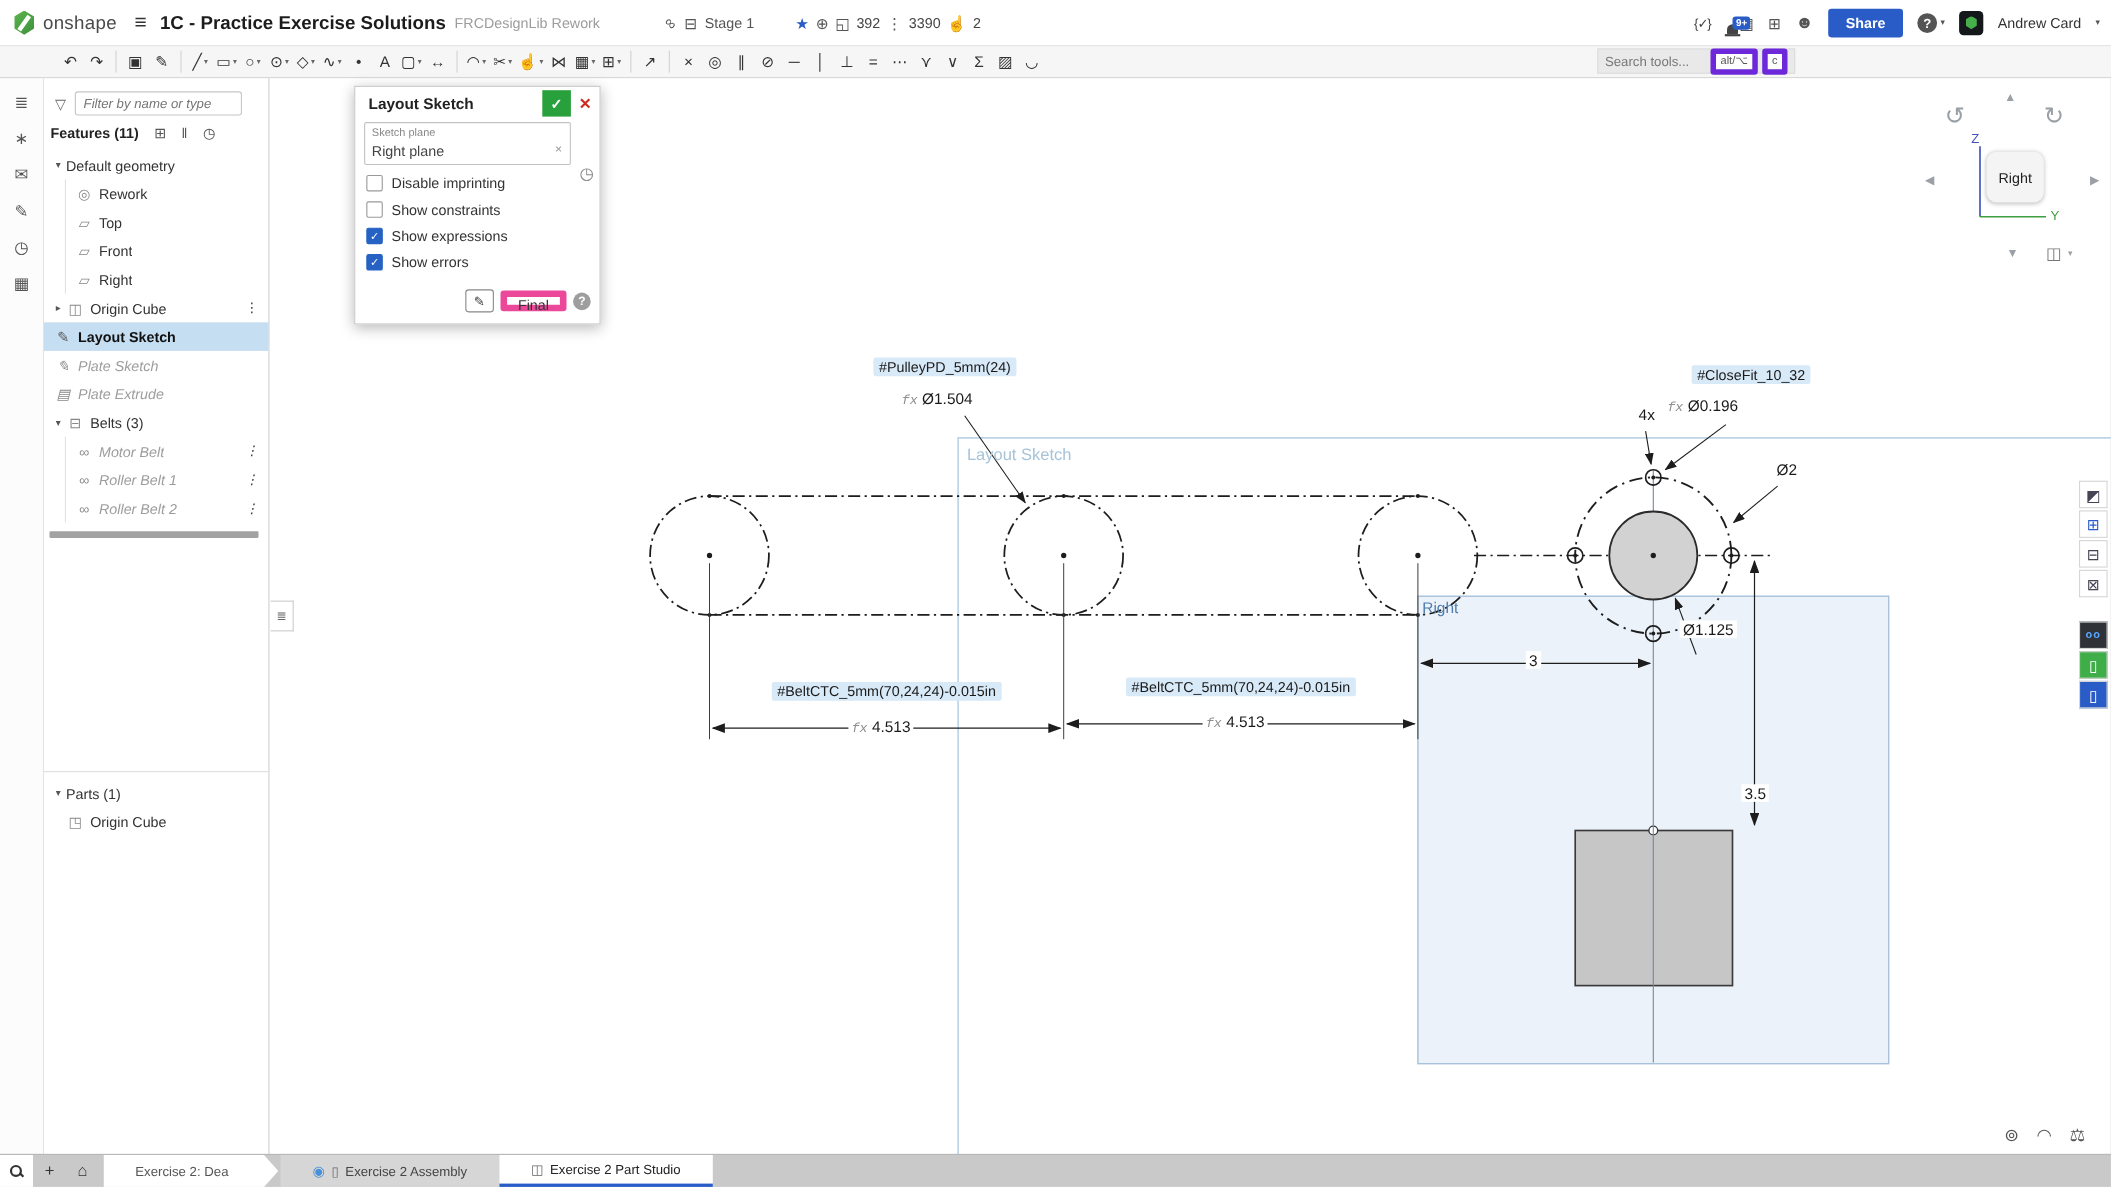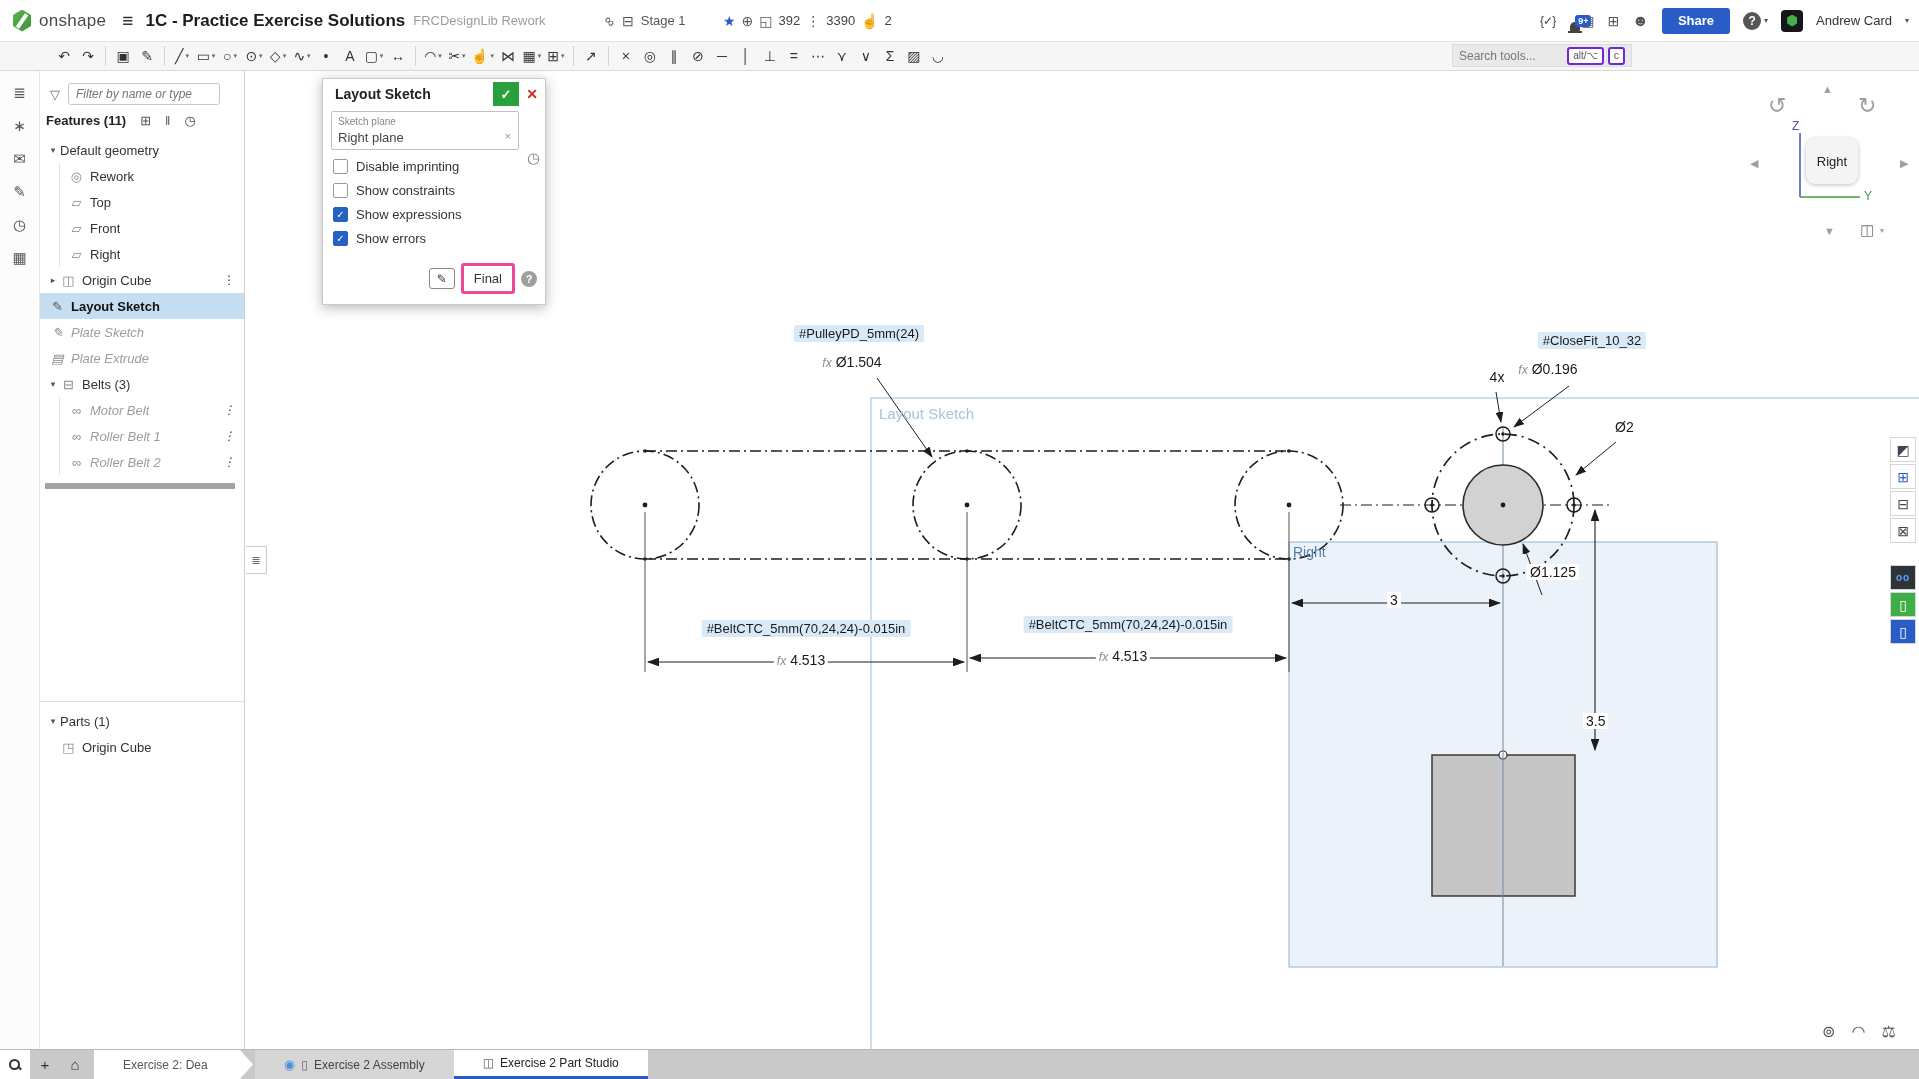--- a/index.html
+++ b/index.html
@@ -41,21 +41,21 @@
 
   
   #toolbar{position:absolute;left:0;top:41px;width:1919px;height:30px;background:#f6f6f6;
            border-bottom:1px solid #d8d8d8;display:flex;align-items:center;padding-left:52px;z-index:39;box-sizing:border-box}
   .tb{height:24px;min-width:24px;border:none;background:transparent;display:flex;align-items:center;
       justify-content:center;font-size:14px;color:#333;padding:0 2px;font-family:inherit}
   .tb .crt{font-size:7px;color:#666;margin-left:2px}
   .tsep{width:1px;height:20px;background:#d2d2d2;margin:0 5px}
   #searchtools{position:absolute;left:1452px;top:3px;width:180px;height:23px;background:#e9e9e9;
                border:1px solid #dcdcdc;display:flex;align-items:center;font-size:12px;color:#777;padding:0 6px;box-sizing:border-box}
-  .kbd{background:#fdfdfd;border:2px solid #6d28d9;border-radius:3px;font-size:10px;color:#555;
+  .kbd{background:#fdfdfd;border:5px solid #6d28d9;border-radius:3px;font-size:10px;color:#555;
        padding:0 4px;margin-left:4px;line-height:14px}
   #searchtools .sph{flex:1}
 
   
   #leftrail{position:absolute;left:0;top:71px;width:40px;bottom:29px;background:#fcfcfc;
             border-right:1px solid #e4e4e4;z-index:30;display:flex;flex-direction:column;align-items:center;padding-top:8px;box-sizing:border-box}
   .railic{width:28px;height:28px;margin-bottom:5px;display:flex;align-items:center;justify-content:center;
           font-size:15px;color:#555}
 
   
@@ -96,30 +96,30 @@
   #planebox .flab{font-size:10px;color:#888}
   #planebox .fval{font-size:13px;color:#444;margin-top:3px}
   #planebox .clr{position:absolute;right:7px;top:18px;color:#999;font-size:11px}
   .clockic{position:absolute;right:5px;top:38px;font-size:15px;color:#888}
   .cbrow{display:flex;margin:9px 10px}
   .cb{width:13px;height:13px;border:1px solid #999;border-radius:2px;margin-right:8px;flex:none;
       display:flex;align-items:center;justify-content:center;font-size:10px;color:#fff;background:#fff}
   .cb.on{background:#2662c4;border-color:#2662c4}
   #dlg-foot{display:flex;align-items:center;justify-content:flex-end;padding:8px 8px 10px;gap:6px}
   .sketchbtn{width:26px;height:21px;border:1px solid #888;border-radius:3px;background:#fff;font-size:12px;color:#333}
-  .finalbtn{height:31px;border:3px solid #ec4899;border-radius:3px;background:#fff;font-size:13px;color:#333;
+  .finalbtn{height:19px;border:6px solid #ec4899;border-radius:3px;background:#fff;font-size:13px;color:#333;
             padding:0 10px;font-family:inherit}
   .qhelp{width:16px;height:16px;border-radius:50%;background:#9e9e9e;color:#fff;font-size:11px;font-weight:bold;
          display:flex;align-items:center;justify-content:center}
 
   
   .clabel{position:absolute;z-index:10;white-space:nowrap}
   .expr{background:#d8e9f8;color:#1a1a1a;font-size:13px;padding:1px 5px;border-radius:2px}
   .dimval{background:#fff;color:#1a1a1a;font-size:14px;padding:0 3px}
-  .fx{font-family:Liberation Sans, sans-serif;font-style:italic;color:#8e8e8e;font-size:12px;margin-right:4px}
+  .fx{font-family:Liberation Mono, monospace;font-style:italic;color:#8e8e8e;font-size:12px;margin-right:4px}
   .ctr{transform:translateX(-50%)}
   .planelab1{color:#a5c3d9;font-size:15px}
   .planelab2{color:#4f7cad;font-size:14px}
 
   
   #vcube{position:absolute;left:1740px;top:75px;width:180px;height:180px;z-index:12}
   .vc{position:absolute;color:#9aa0a6;font-size:13px}
   #vc-face{position:absolute;left:66px;top:63px;width:52px;height:46px;background:#f4f4f4;border-radius:9px;
            box-shadow:0 1px 4px rgba(0,0,0,.25);display:flex;align-items:center;justify-content:center;
            font-size:13px;color:#222}

